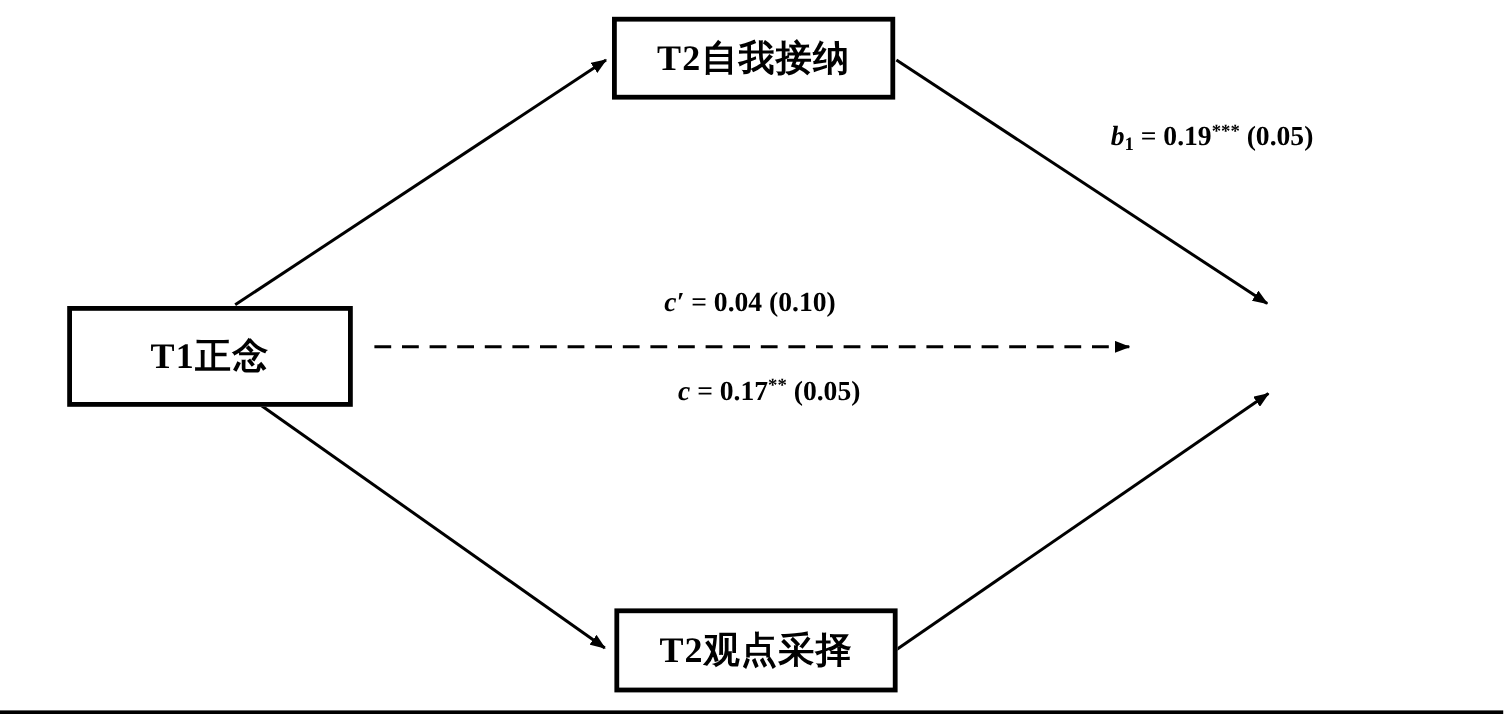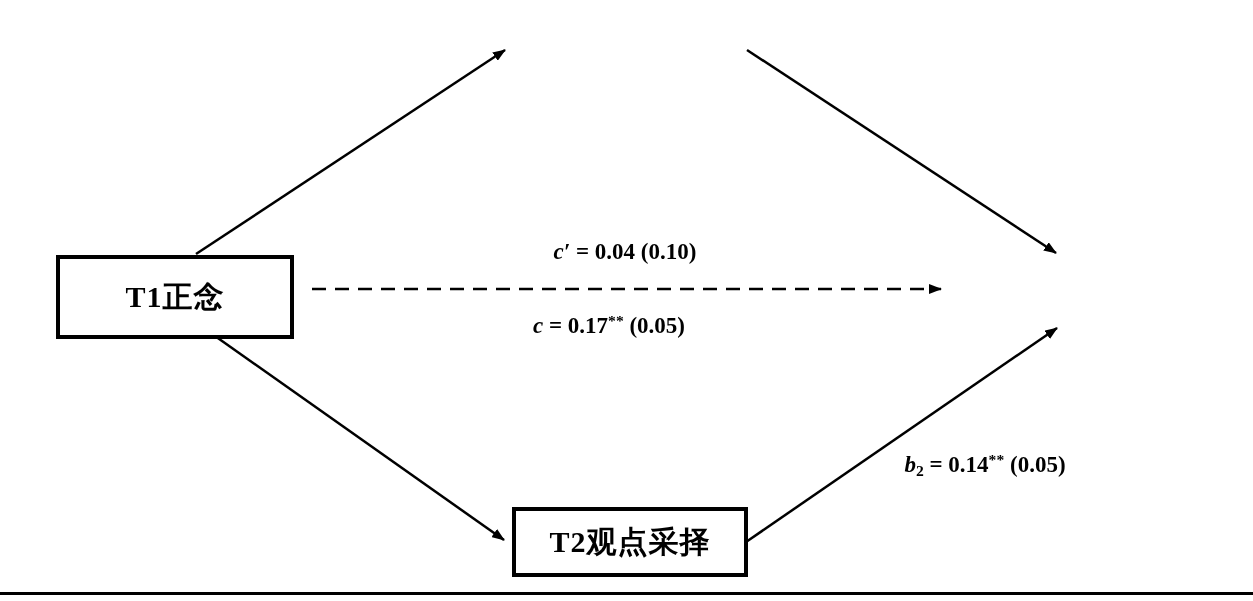--- a/index.html
+++ b/index.html
@@ -63,21 +63,21 @@
     font-size: 0.68em;
     font-weight: bold;
     vertical-align: 0.45em;
     line-height: 0;
   }
   .label-a1 { left: 277px;  top: 114px; }
   .label-b1 { left: 1010px; top: 114px; }
   .label-a2 { left: 258px;  top: 465px; }
   .label-b2 { left: 985px;  top: 465px; }
   .label-cp { left: 625px;  top: 252px; }
-  .label-c  { left: 609px;  top: 326px; }
+  .label-c  { left: 641px;  top: 326px; }
 
   .bottom-rule {
     position: absolute;
     left: 0;
     top: 592px;
     width: 1253px;
     height: 3px;
     background: #000000;
     z-index: 2;
   }
@@ -98,40 +98,43 @@
 
     <line x1="747" y1="50" x2="1056" y2="253" stroke="#000000" stroke-width="2.5" marker-end="url(#arrowhead)"></line>
 
     <line x1="198" y1="324" x2="504" y2="540" stroke="#000000" stroke-width="2.5" marker-end="url(#arrowhead)"></line>
 
     <line x1="746" y1="542" x2="1057" y2="328" stroke="#000000" stroke-width="2.5" marker-end="url(#arrowhead)"></line>
 
     <line x1="312" y1="289" x2="941" y2="289" stroke="#000000" stroke-width="2.5" stroke-dasharray="14 9" marker-end="url(#arrowhead)"></line>
   </svg>
 
+  <div class="node node-top">
+    <span>T2自我接纳</span>
+  </div>
 
   <div class="node node-left">
     <span>T1正念</span>
   </div>
 
 
   <div class="node node-bottom">
     <span>T2观点采择</span>
   </div>
 
 
+  <div class="path-label label-b1">
+    <i>b</i><sub>1</sub><span> = 0.19</span><sup>***</sup><span> (0.05)</span>
+  </div>
 
   <div class="path-label label-cp">
     <i>c′</i><sub></sub><span> = 0.04</span><sup></sup><span> (0.10)</span>
   </div>
 
   <div class="path-label label-c">
     <i>c</i><sub></sub><span> = 0.17</span><sup>**</sup><span> (0.05)</span>
   </div>
 
 
-  <div class="path-label label-b2">
-    <i>b</i><sub>2</sub><span> = 0.14</span><sup>**</sup><span> (0.05)</span>
-  </div>
 
   <div class="bottom-rule"></div>
 
 </div>
 
 </body></html>

